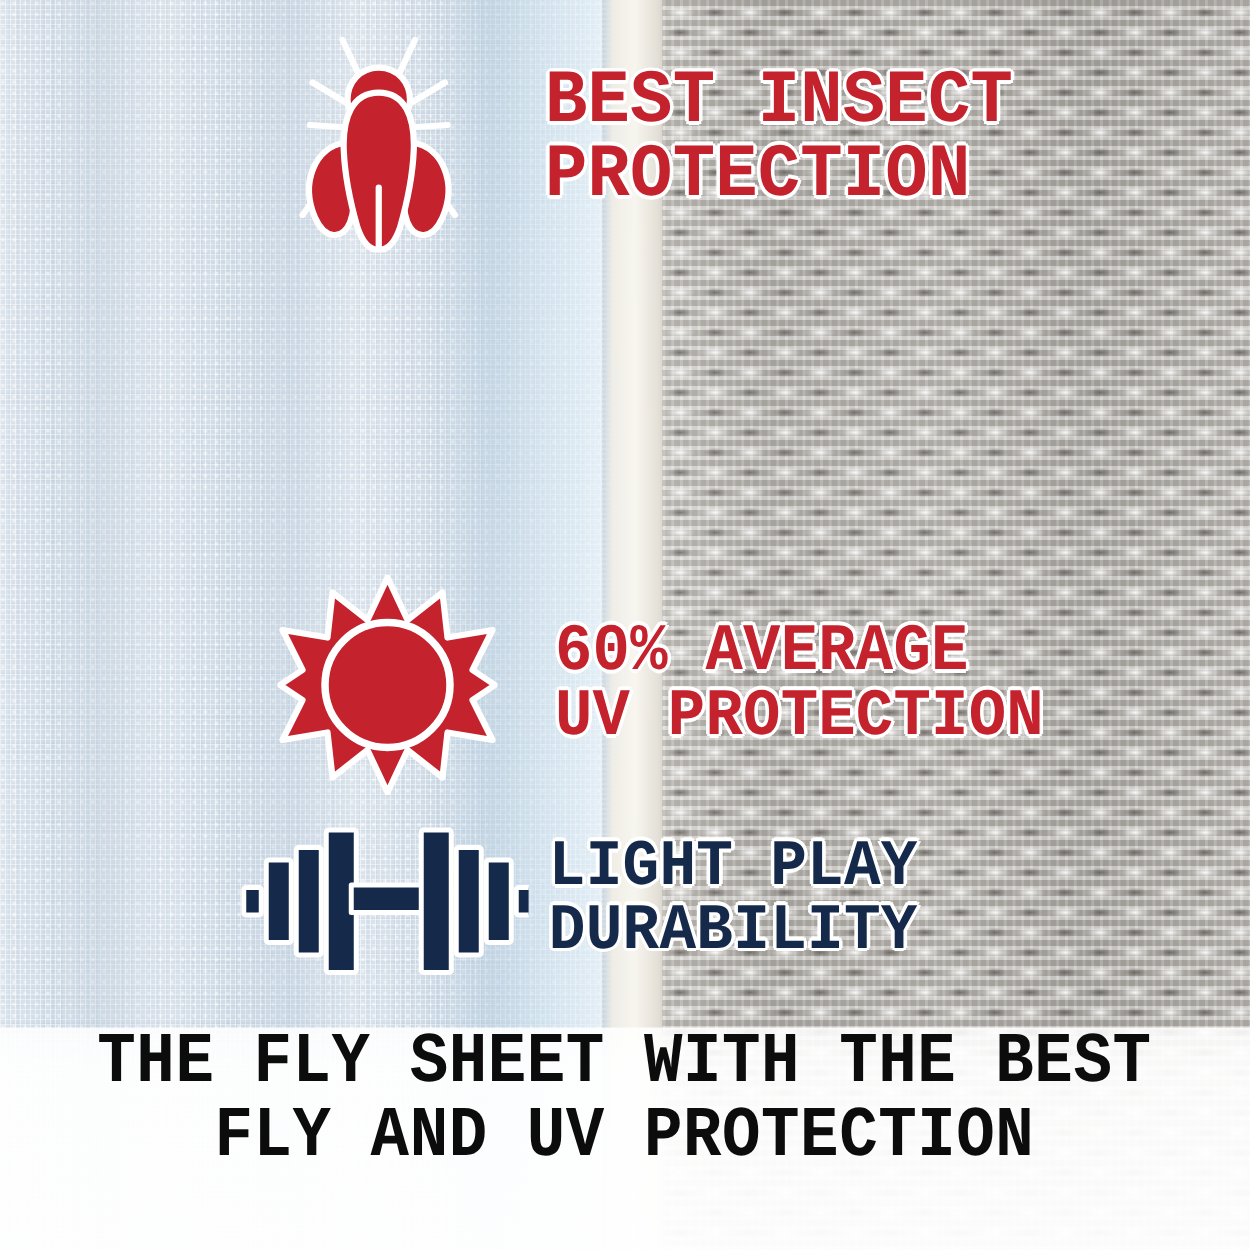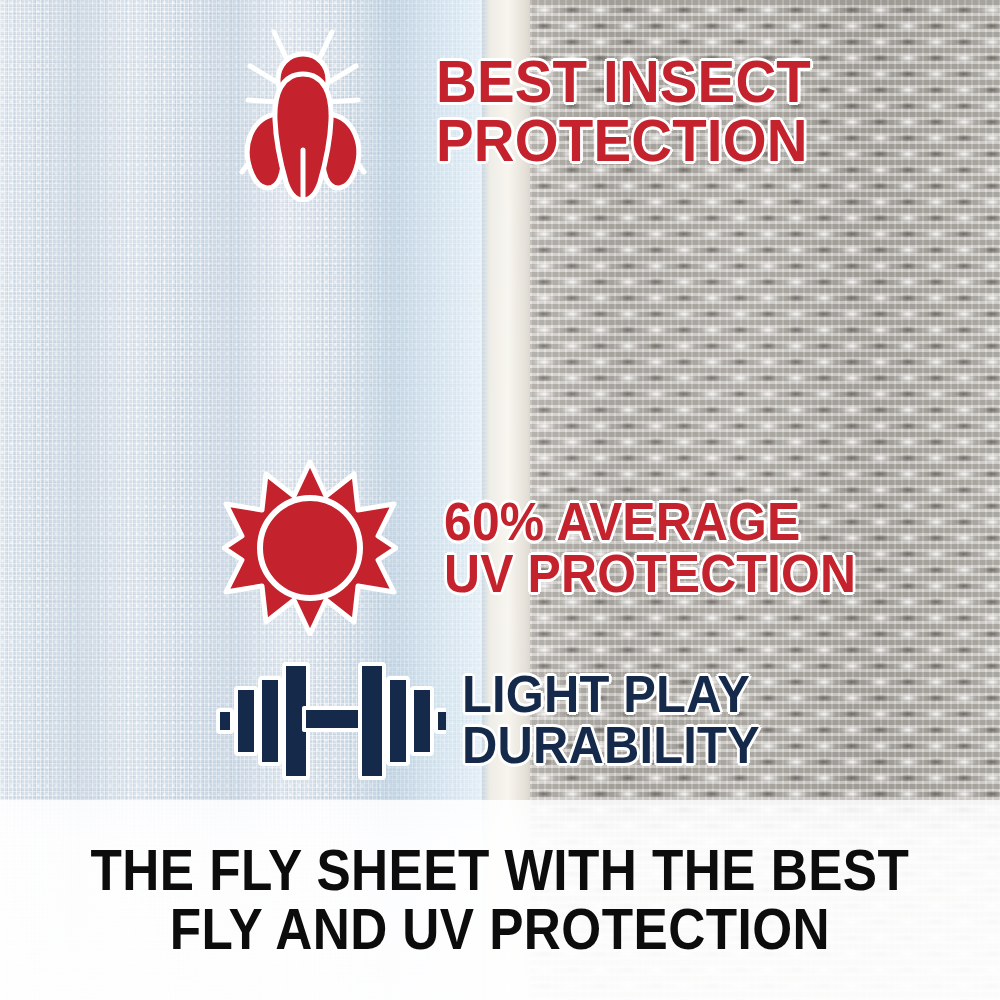--- a/index.html
+++ b/index.html
@@ -3,20 +3,21 @@
 <meta charset="utf-8">
 <style>
   html,body{margin:0;padding:0;background:#fff;}
   body{font-family:"Liberation Sans",sans-serif;}
 
   #shot{
     position:relative;
     width:1000px;height:1000px;
     overflow:hidden;
     background:#fdba74;
+    font-family:Liberation Mono, monospace;
   }
 
   
   .bg-layer{position:absolute;top:0;bottom:0;}
 
   
   #bg-blue{
     left:0;width:486px;
     background-color:#ccd8e2;
     background-image:
@@ -123,31 +124,31 @@
   #feature-0 .feature-text{font-size:60px;margin-left:58px;}
 
   #feature-1{left:206px;top:240px;}
   #feature-1 .feature-icon{width:215px;height:160px;}
   #feature-1 .feature-text{font-size:54px;margin-left:22px;}
 
   #feature-2{left:222px;top:460px;}
   #feature-2 .feature-icon{width:176px;height:176px;}
   #feature-2 .feature-text{font-size:53px;margin-left:46px;}
 
-  #feature-3{left:216px;top:660px;}
+  #feature-3{left:193px;top:660px;}
   #feature-3 .feature-icon{width:230px;height:120px;}
   #feature-3 .feature-text{font-size:52px;margin-left:16px;}
 
   
   #banner{
-    position:absolute;left:0;right:0;bottom:0;height:200px;
+    position:absolute;left:0;right:0;bottom:0;height:178px;
     background:
       linear-gradient(180deg, rgba(255,255,255,.88) 0%, rgba(255,255,255,.94) 18%, rgba(255,255,255,.96) 100%);
     display:flex;flex-direction:column;
-    align-items:center;justify-content:center;
+    align-items:center;
   }
   #banner-text{
     color:#0c0c0c;
     font-weight:700;
     font-size:57px;
     line-height:1.04;
     letter-spacing:.5px;
     text-align:center;
     text-transform:uppercase;
     white-space:pre-line;

